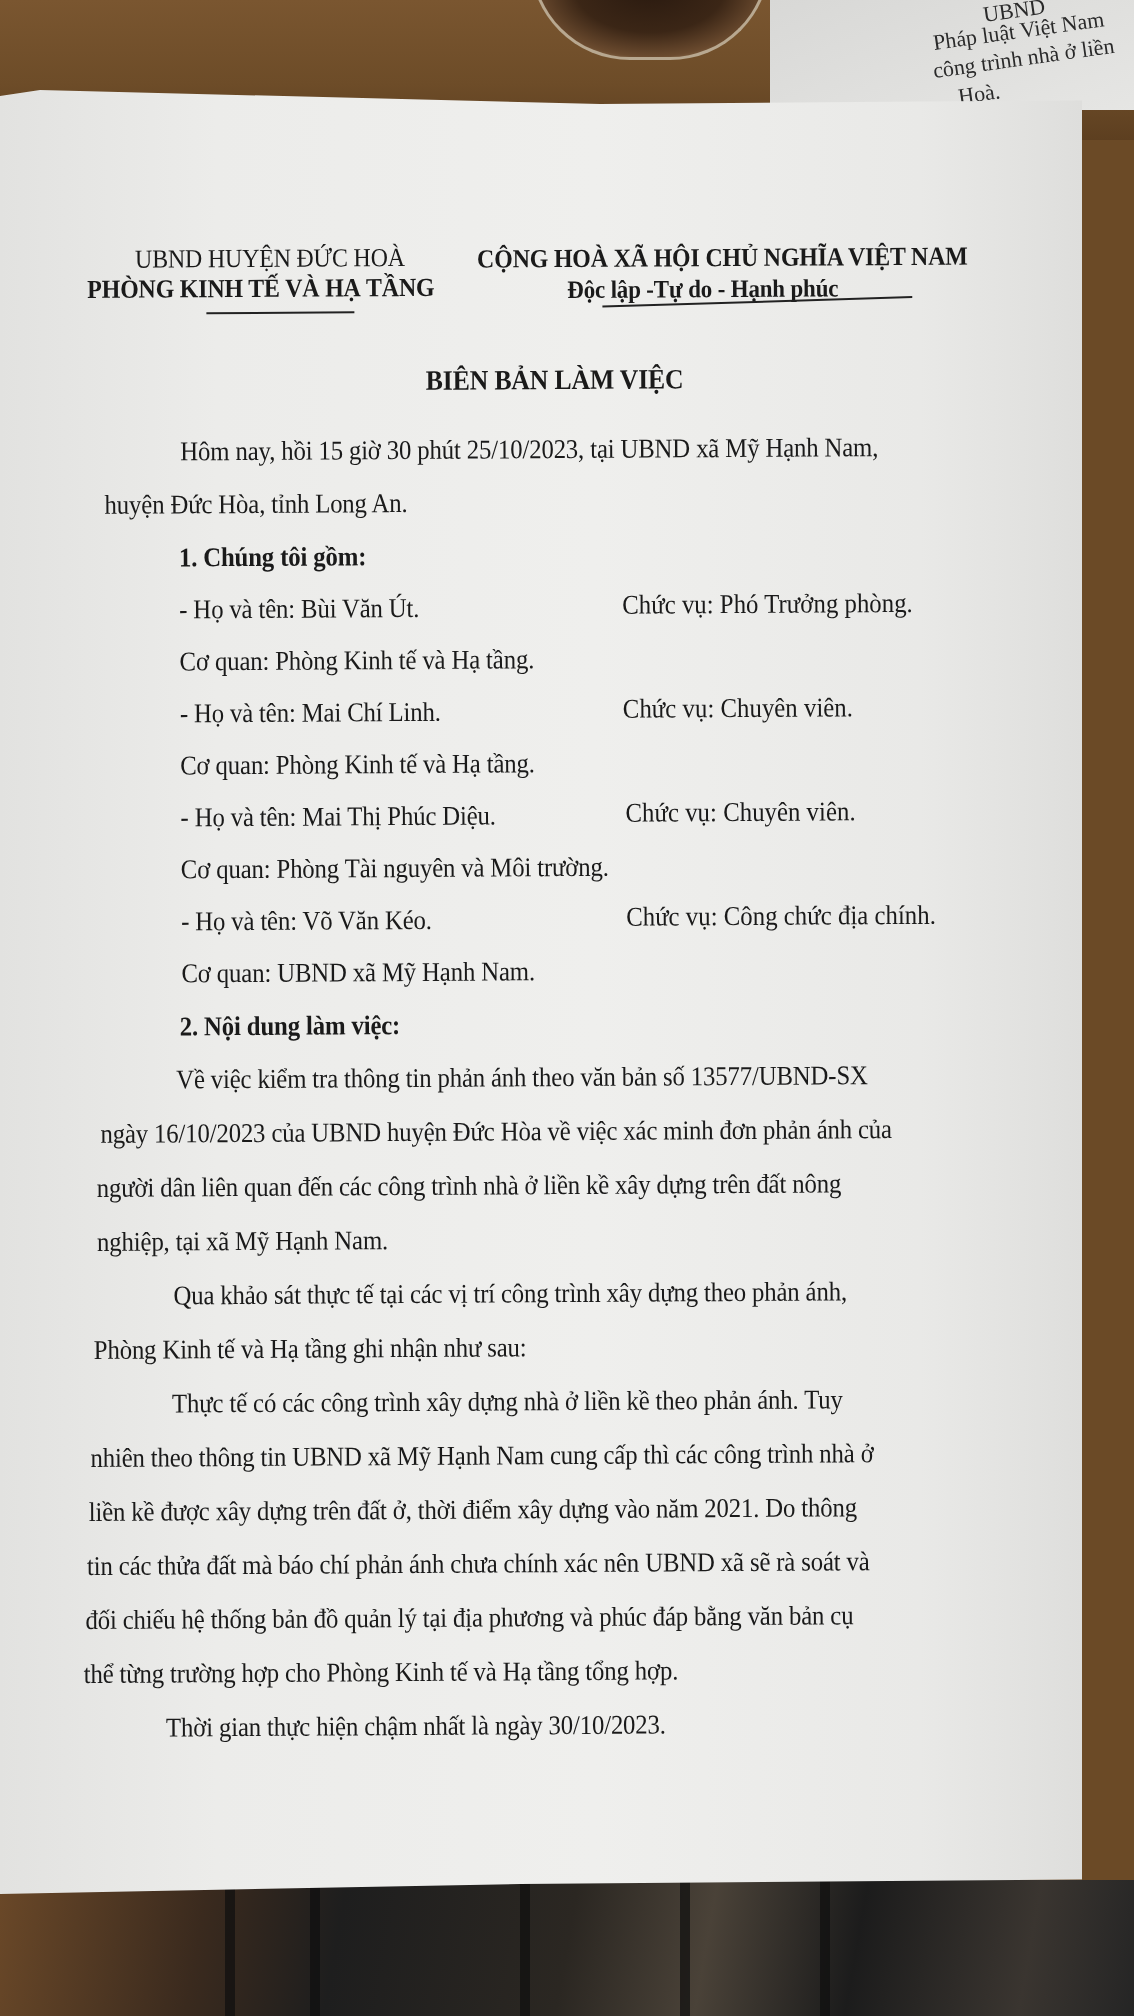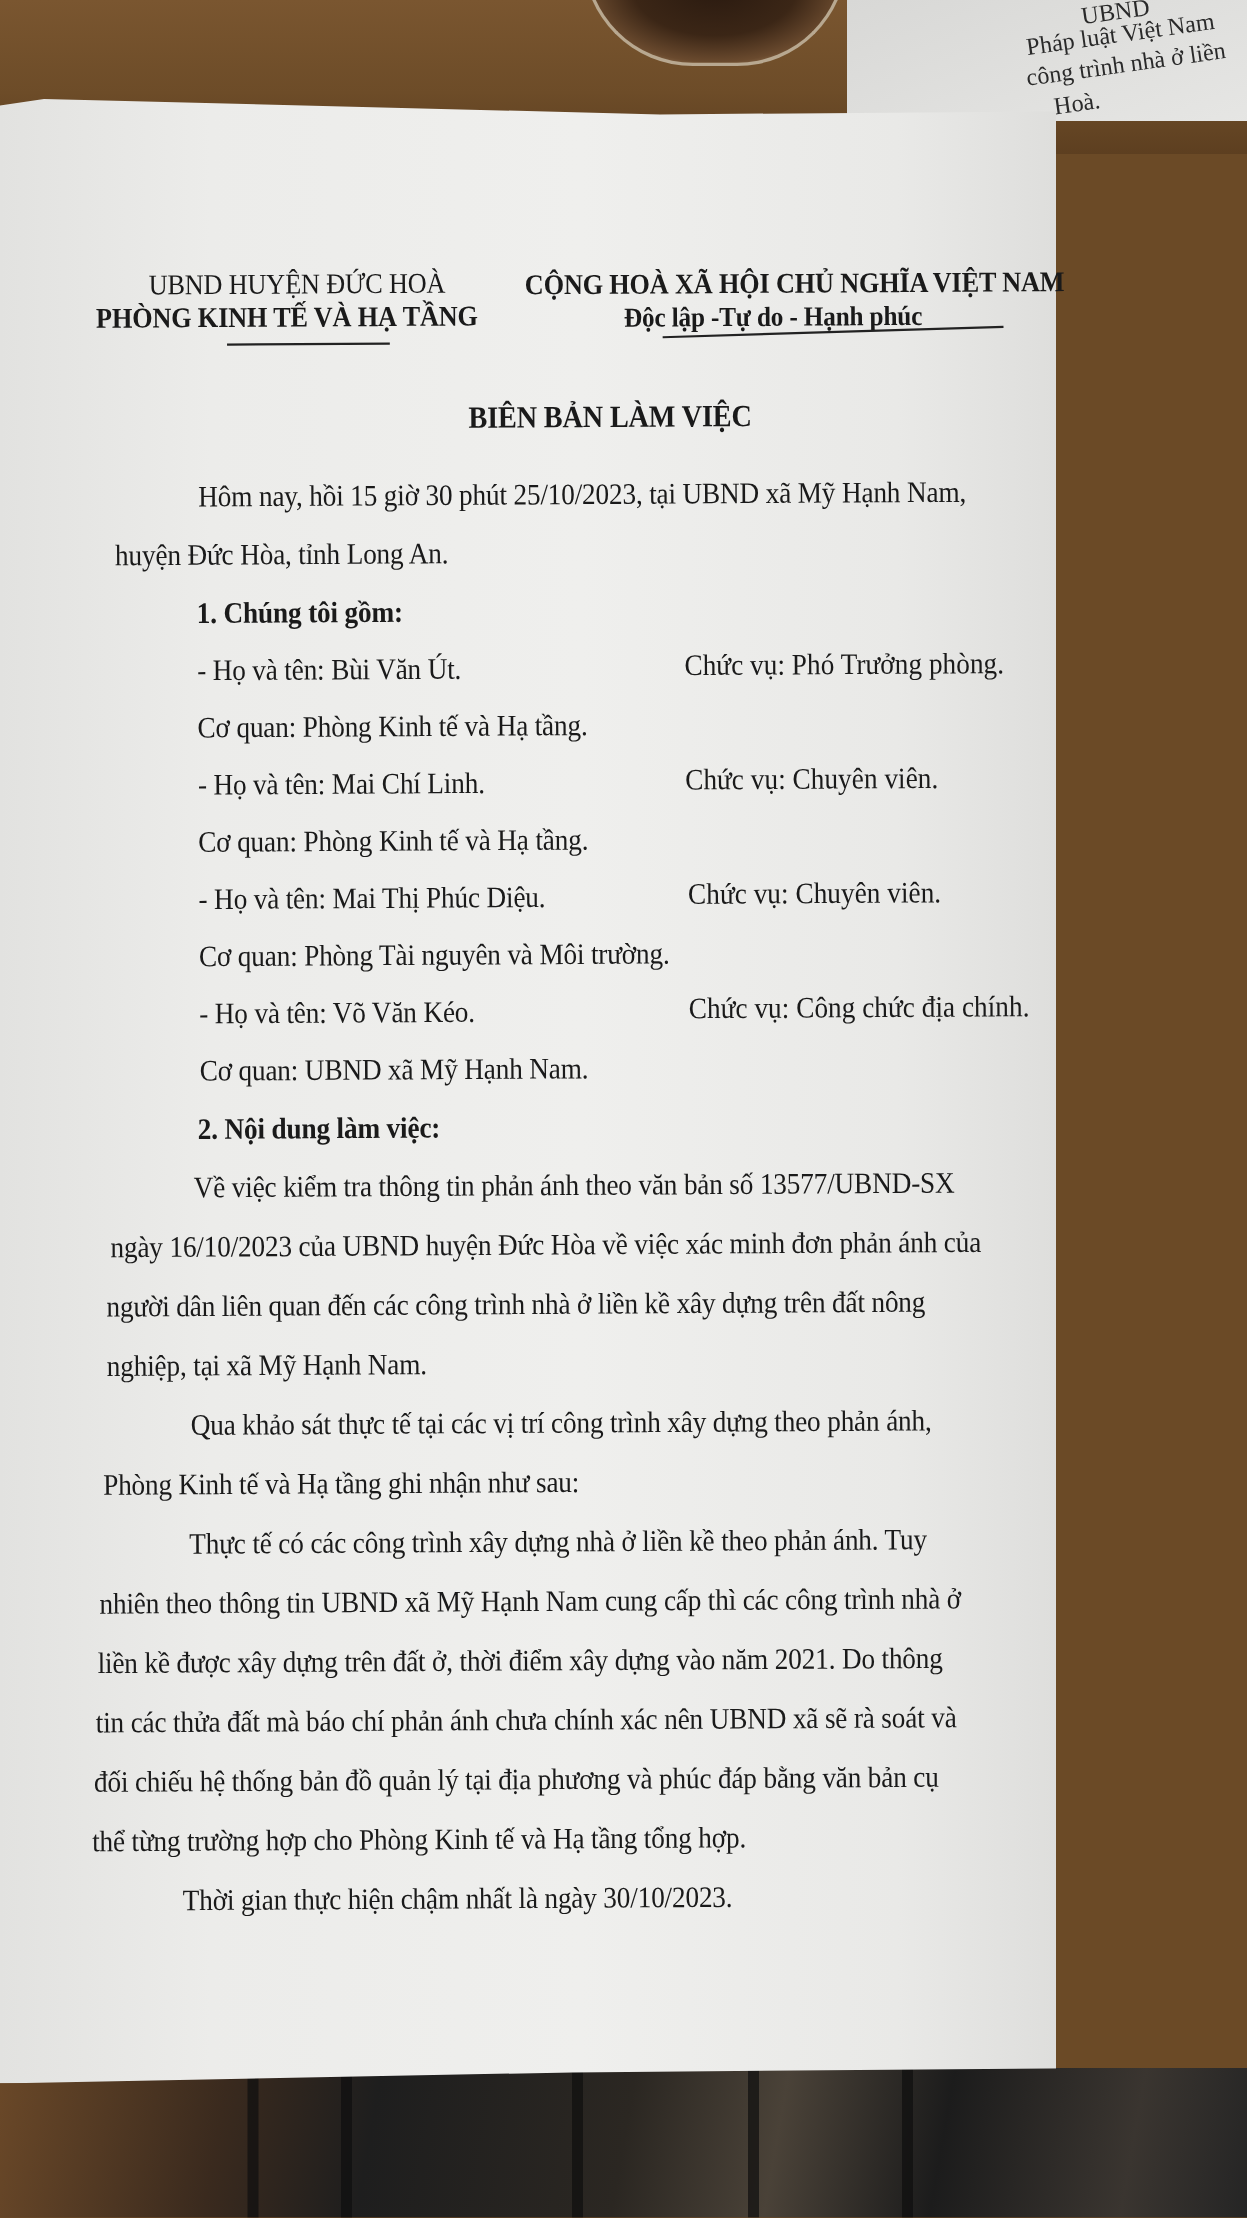--- a/index.html
+++ b/index.html
@@ -37,21 +37,21 @@
     
     .bottom-dark {
       position: absolute; left: 0; top: 1880px; width: 1134px; height: 136px;
       background: linear-gradient(100deg, #6a4828 0%, #3a2a1e 18%, #1e1e1e 30%, #2b2722 50%, #4a4238 62%, #1c1c1c 75%, #3a3530 90%, #252525 100%);
     }
     .bottom-dark .stripe {
       position: absolute; top: 0; width: 10px; height: 136px; background: #0e0e0e; opacity: 0.7;
     }
     
     .paper {
-      position: absolute; left: 0; top: 84px; width: 960px; height: 1810px;
+      position: absolute; left: 0; top: 84px; width: 1082px; height: 1810px;
       background: linear-gradient(90deg, #e2e2e0 0%, #ececea 20%, #efefed 55%, #e9e9e7 85%, #dededc 100%);
       clip-path: polygon(0 12px, 40px 6px, 600px 20px, 1134px 16px, 1134px 1795px, 520px 1800px, 0 1810px);
     }
     .doc {
       position: absolute; left: 0; top: 0; width: 1134px; height: 100%;
       transform: rotate(-0.35deg);
       transform-origin: 50% 0;
     }
     .line {
       position: absolute; white-space: nowrap;

